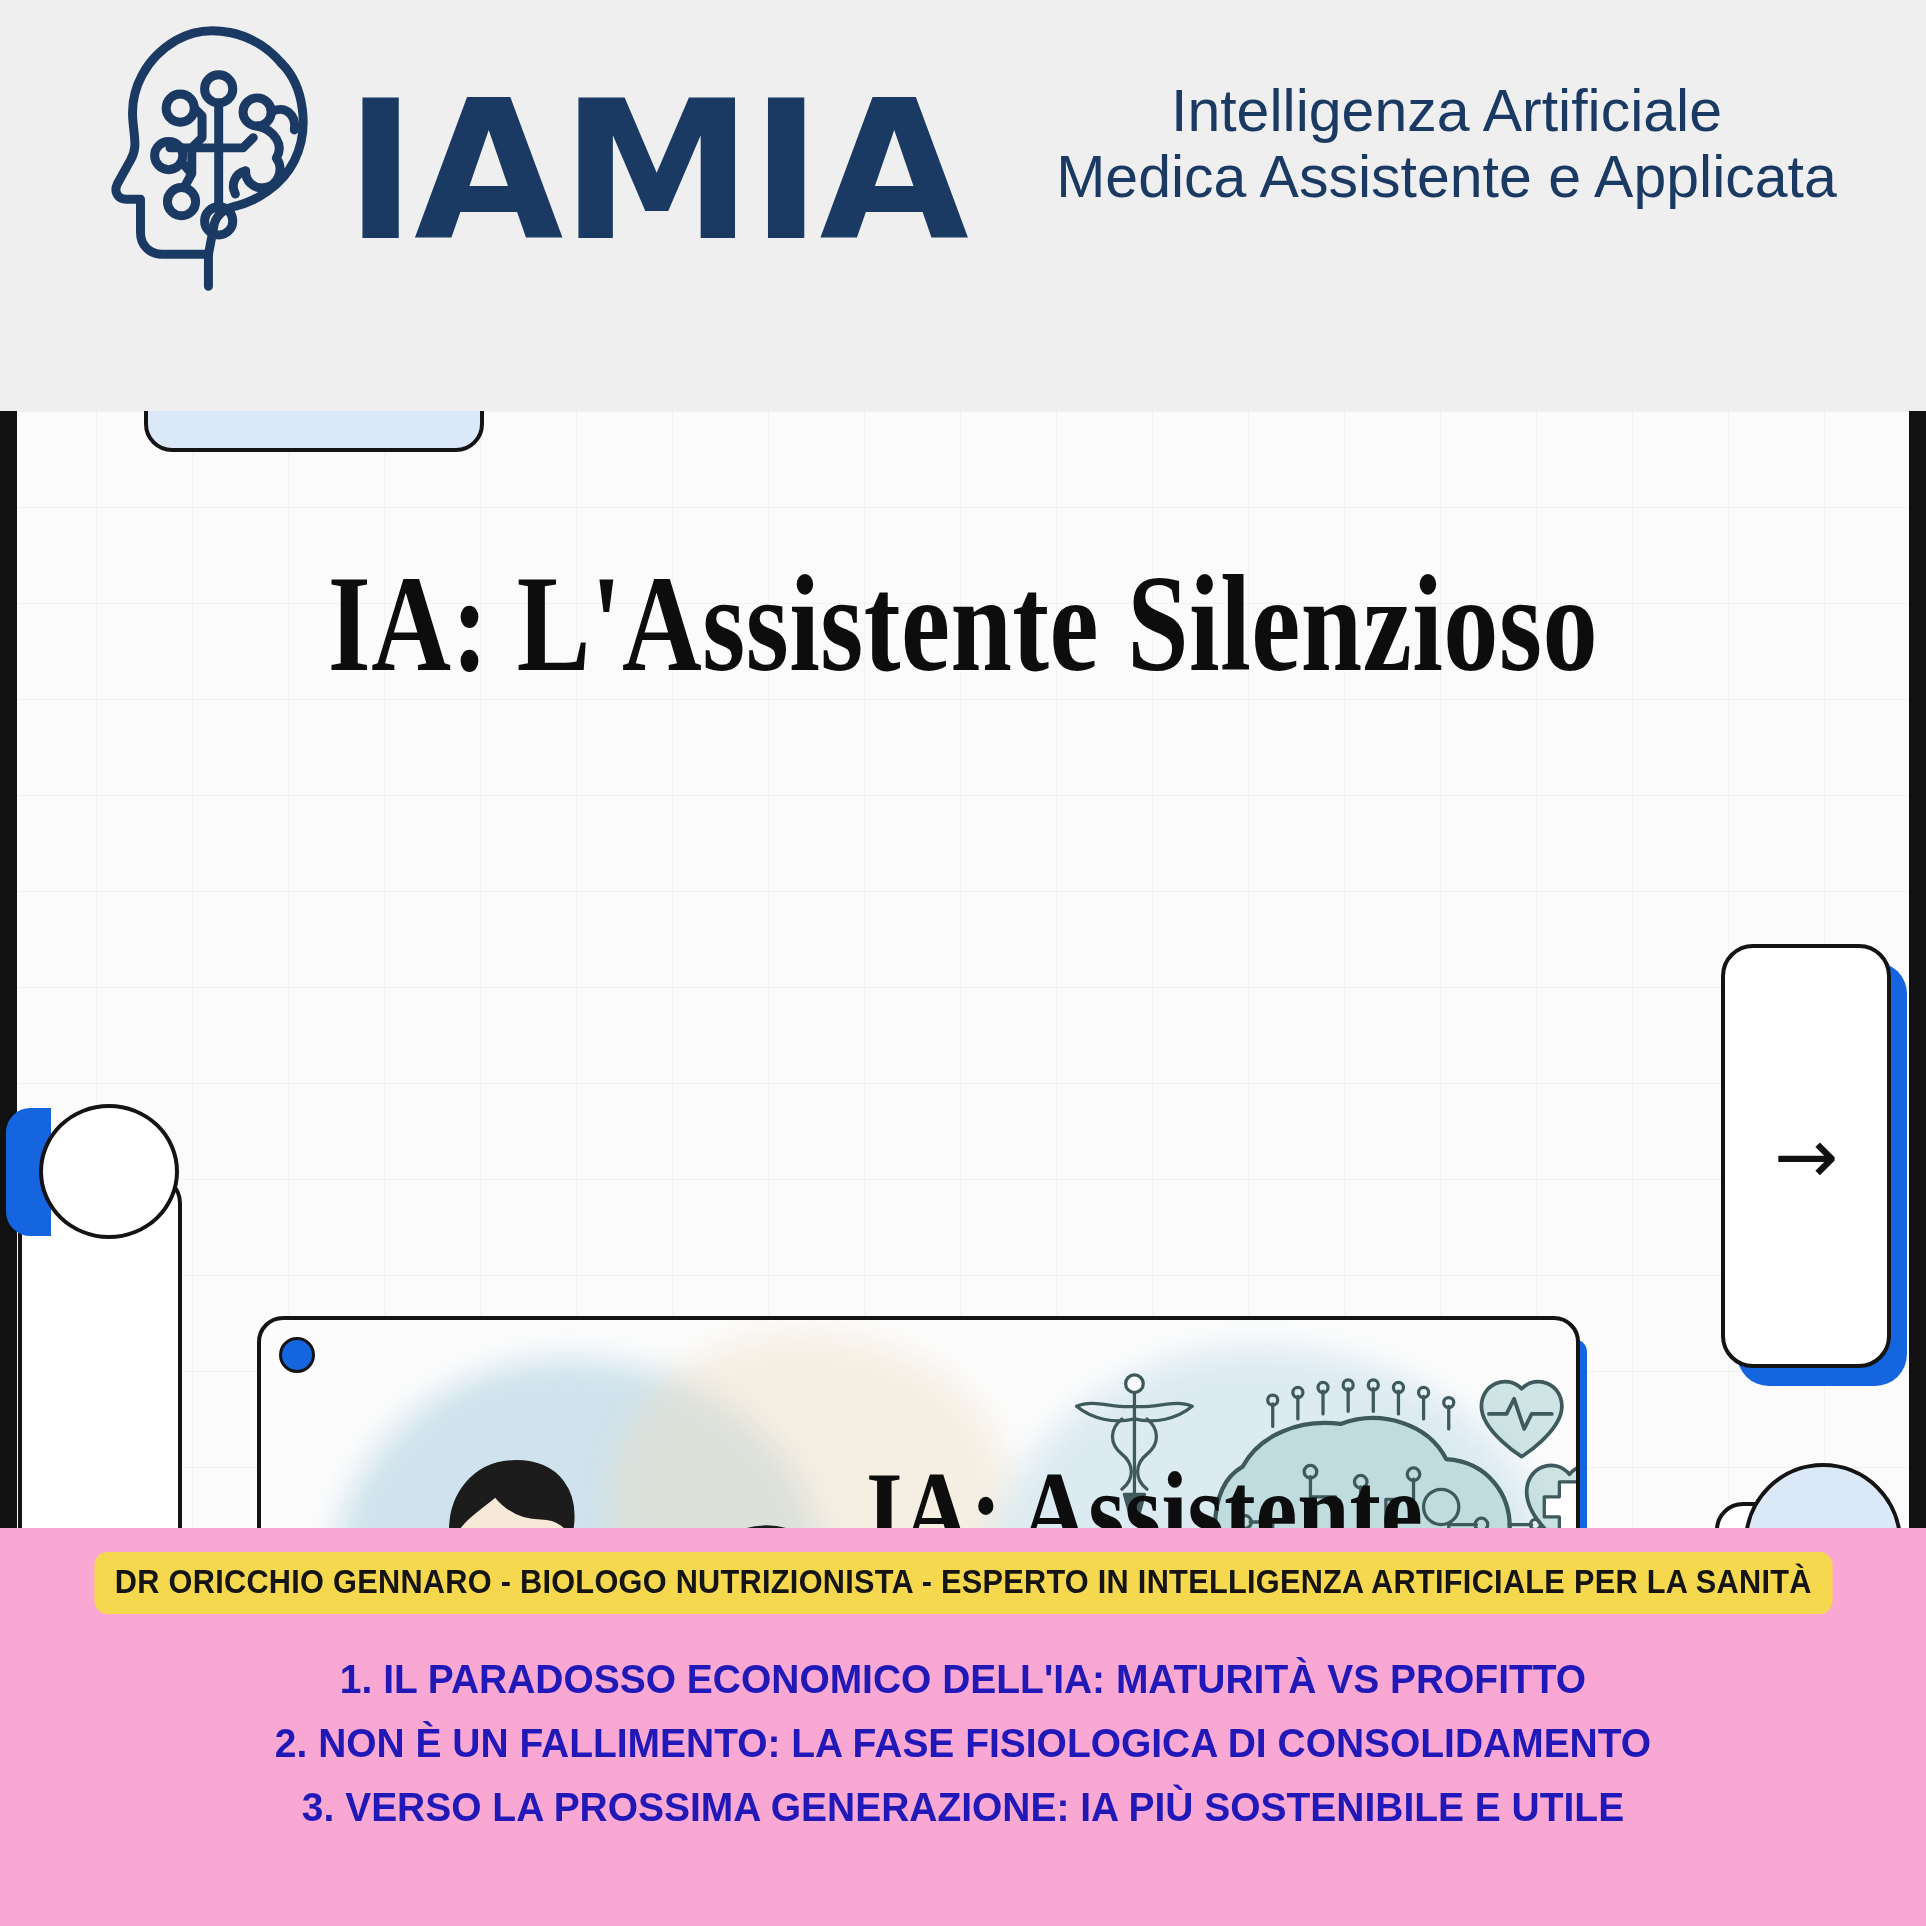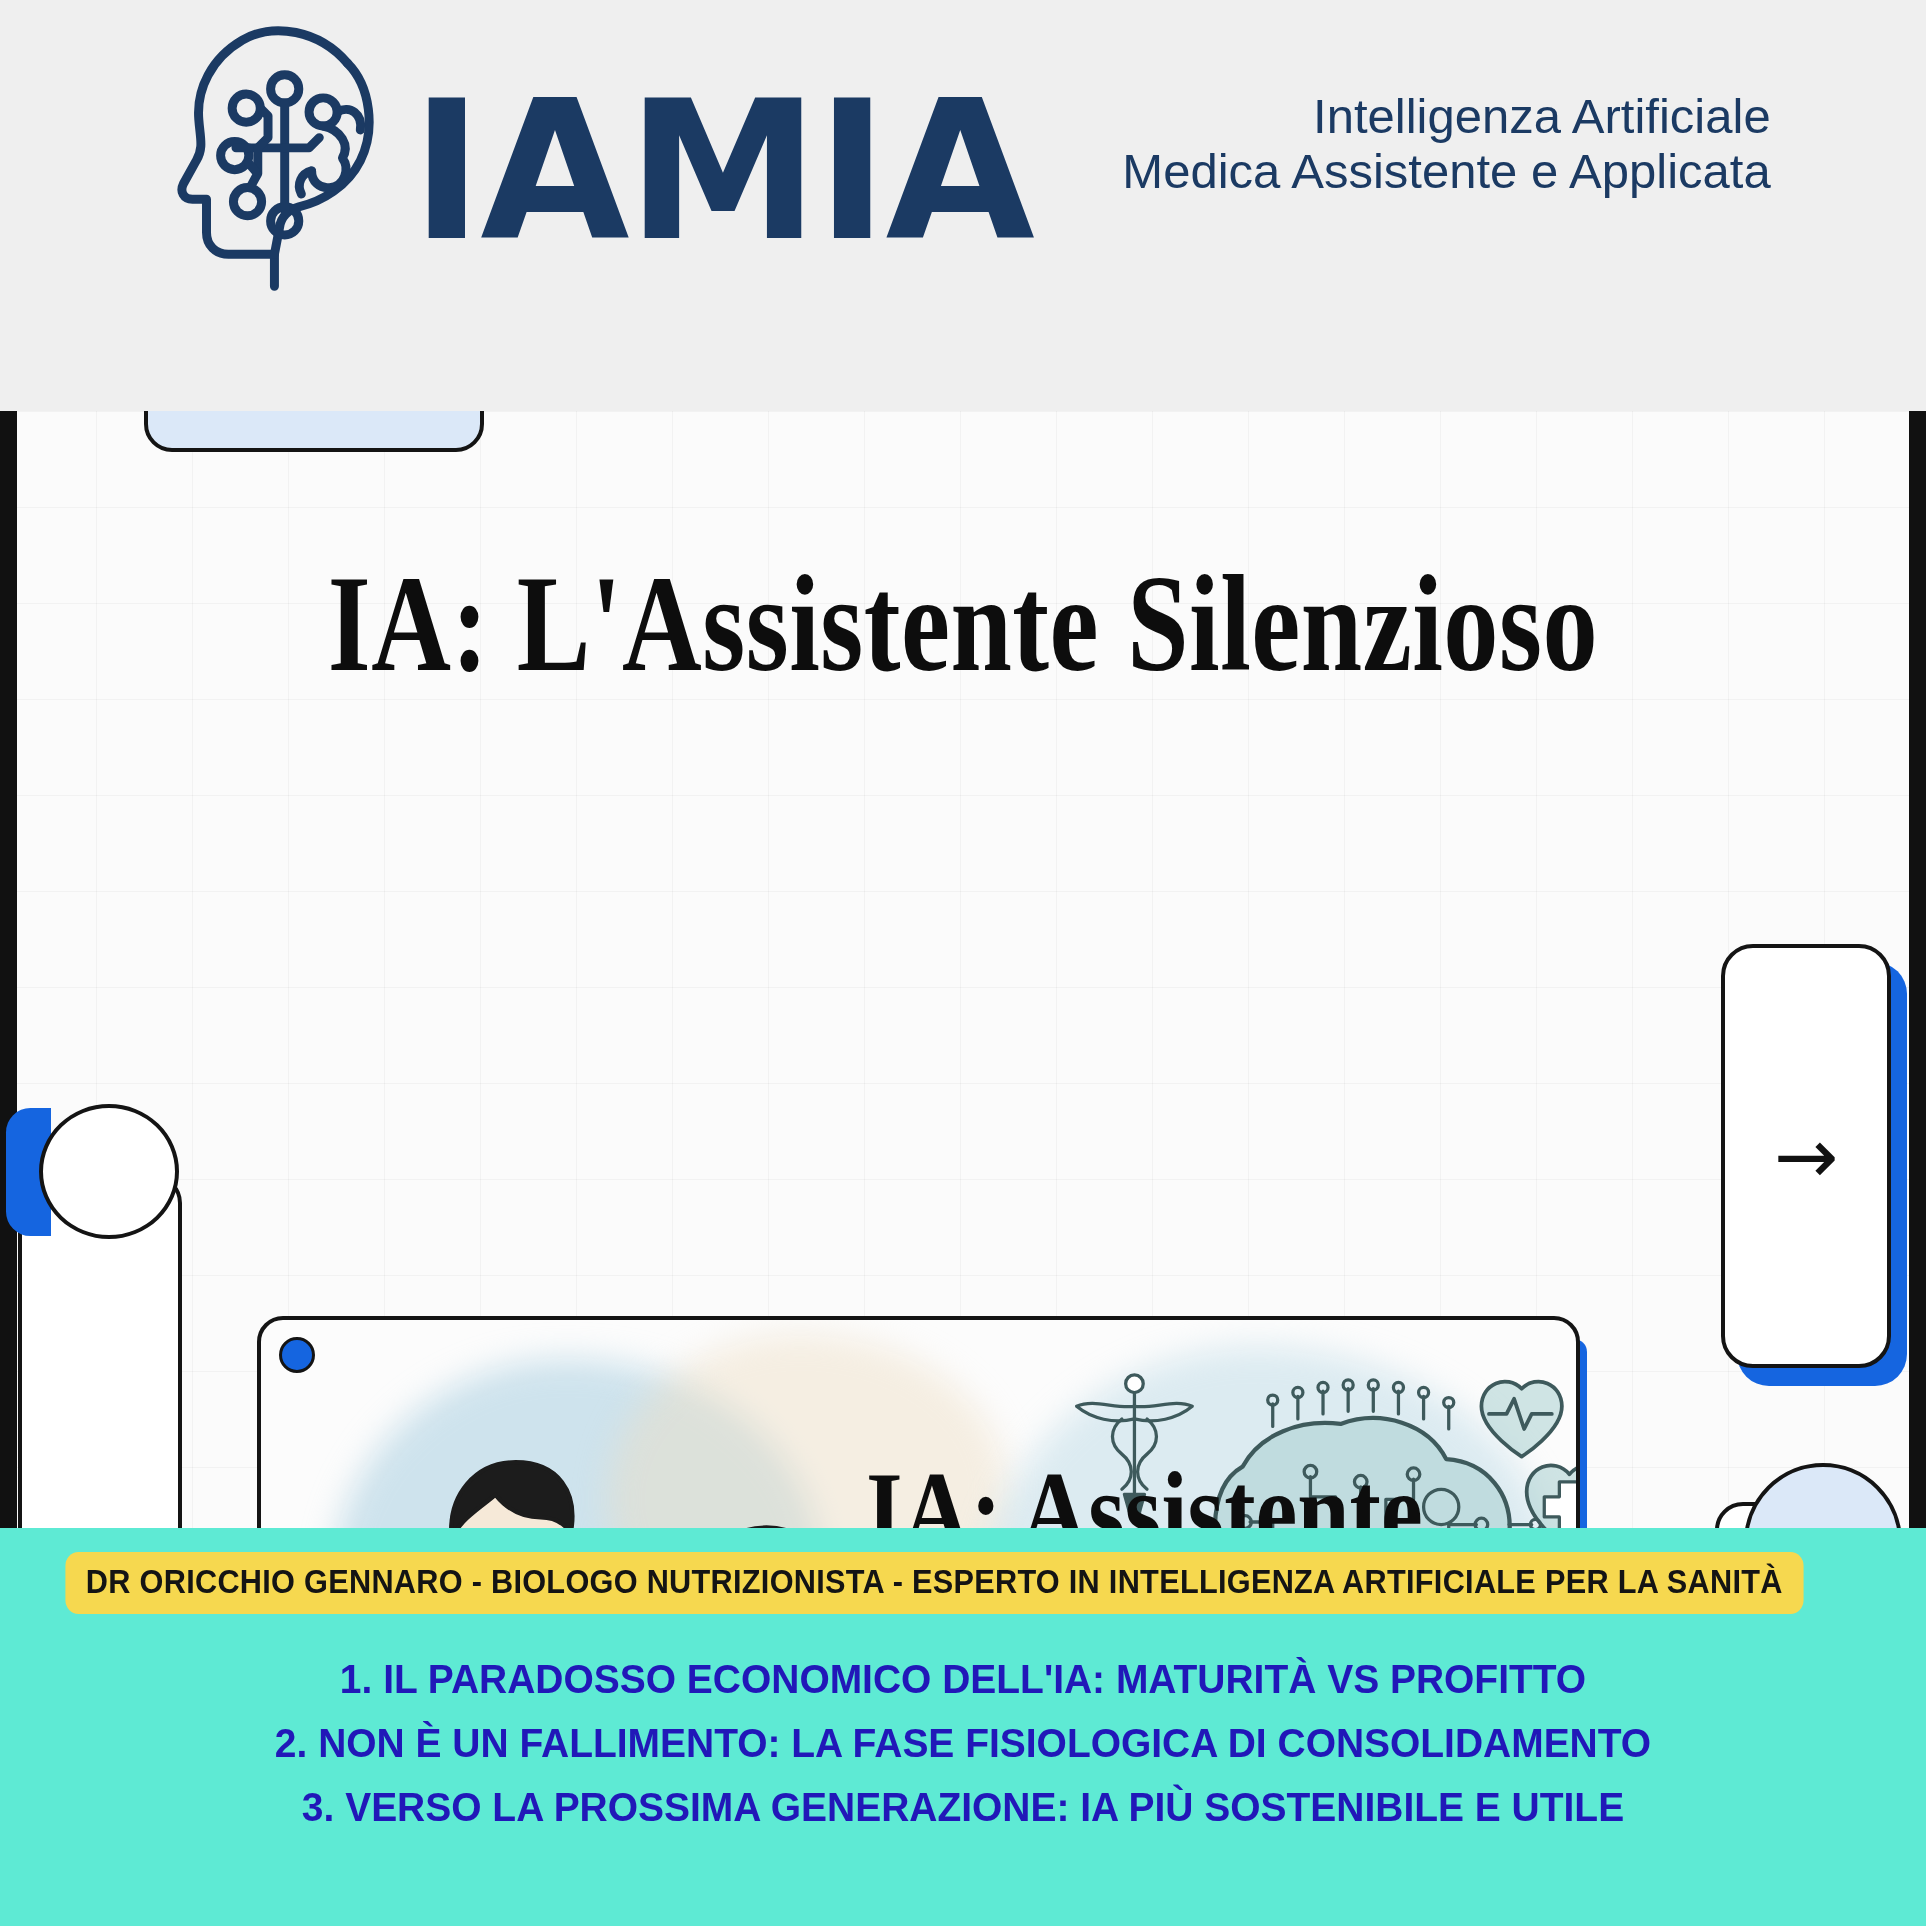--- a/index.html
+++ b/index.html
@@ -27,24 +27,24 @@
     font-weight:700;
     font-size:193px;
     line-height:0.95;
     letter-spacing:-2.6px;
     color:#1b3a63;
     margin-top:39px;
   }
   .brand-tag {
     font-family:"Liberation Sans", sans-serif;
     font-weight:400;
-    font-size:49px;
+    font-size:59px;
     line-height:1.12;
     color:#1b3a63;
-    text-align:right;
+    text-align:center;
     margin-top:-16.7px;
     margin-left:90px;
   }
 
   
   .poster {
     position:absolute; left:0; top:411px; width:1926px; height:1117px;
     background:#fbfbfb;
     overflow:hidden;
   }
@@ -154,22 +154,22 @@
     z-index:11;
   }
 
   .illus { position:absolute; z-index:10; }
   .illus-docs { left:71px; top:77px; width:578px; height:552px; }
   .illus-ai    { left:732px; top:26px; width:655px; height:616px; }
 
   
   .footer {
     position:absolute; left:0; top:1528px; width:1926px; height:398px;
-    background:#5eead4;
-    display:flex; flex-direction:column; align-items:flex-start;
+    background:#f9a8d4;
+    display:flex; flex-direction:column; align-items:center;
     padding-top:24.4px;
   }
   .badge {
     background:#f6d84f;
     color:#141414;
     border-radius:14px;
     padding:13px 22px 15.4px 22px;
     font-family:"Liberation Sans", sans-serif;
     font-weight:700;
     font-size:33px;

